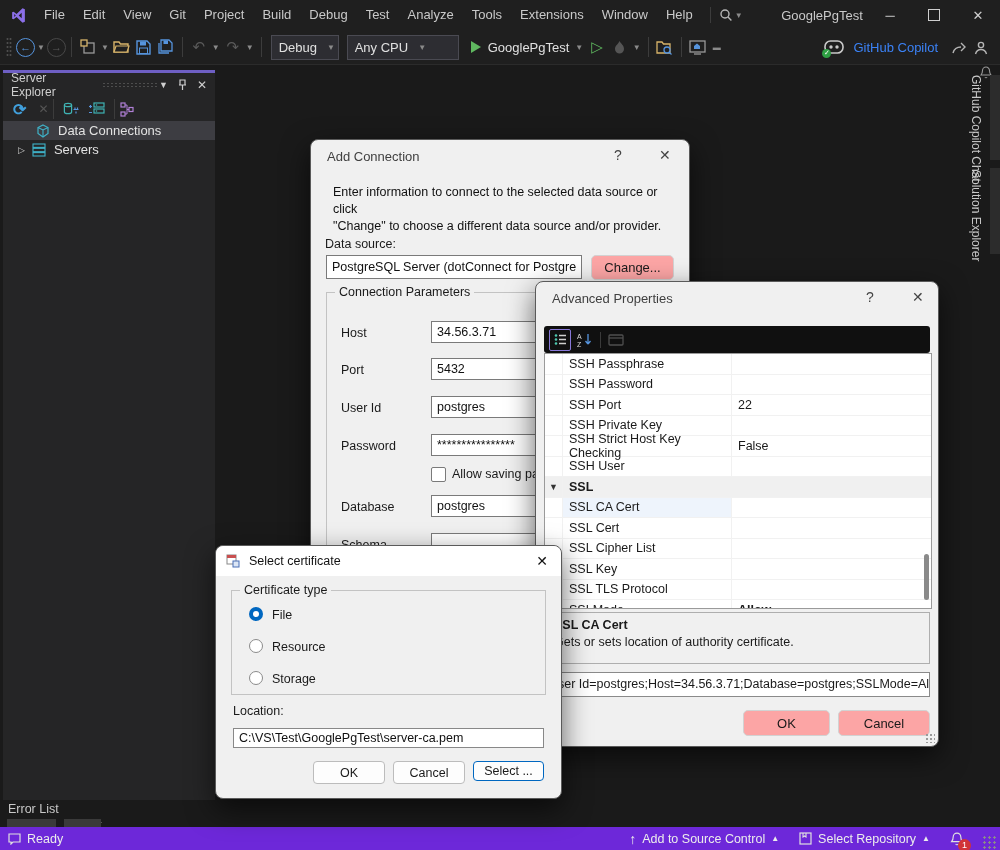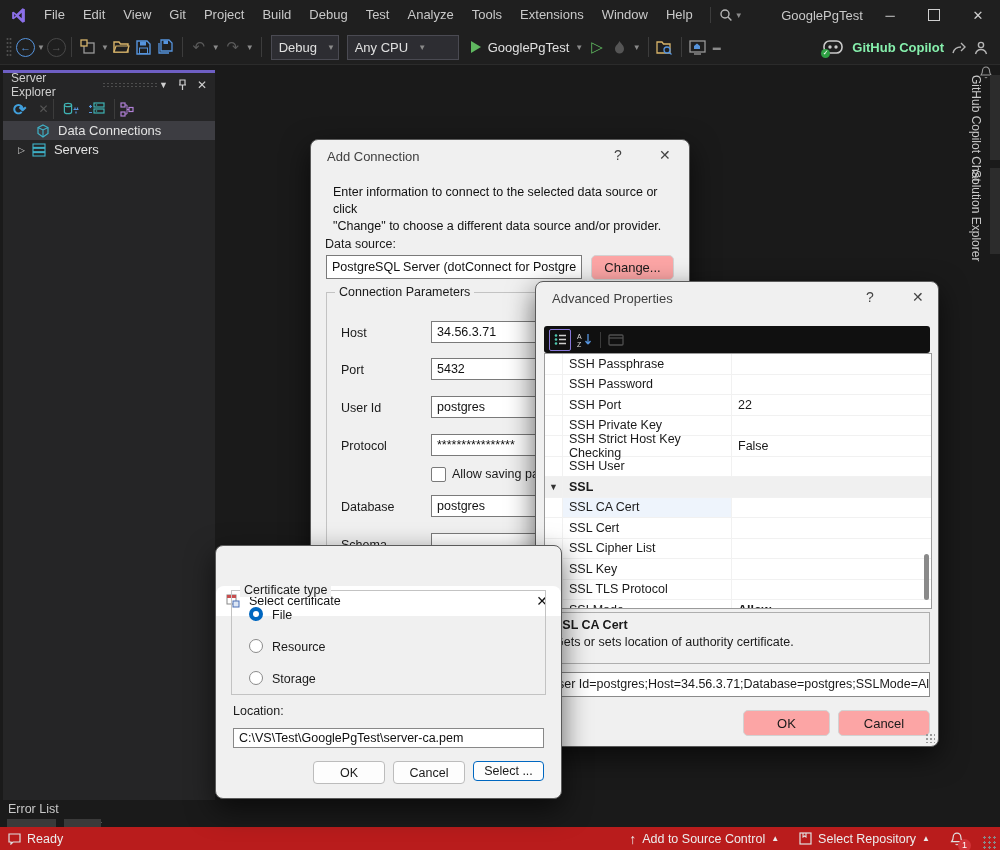--- a/index.html
+++ b/index.html
@@ -52,21 +52,21 @@
   .pval{flex:1;padding-left:6px;height:100%;display:flex;align-items:center;}
   .prow.cat{background:#f0f0f0;font-weight:bold;}
   .prow.sel .pname{background:#eef4fc;}
   .pval.bval{font-weight:bold;}
   
   .radio{position:absolute;width:14px;height:14px;border-radius:50%;box-sizing:border-box;}
   .radio.off{background:#fff;border:1px solid #8a8a8a;}
   .radio.on{background:#0067c0;}
   .radio.on::after{content:"";position:absolute;left:4px;top:4px;width:6px;height:6px;border-radius:50%;background:#fff;}
   
-  .statusbar{position:absolute;left:0;top:827px;width:1000px;height:23px;background:#b91c1c;
+  .statusbar{position:absolute;left:0;top:827px;width:1000px;height:23px;background:#6d28d9;
              display:flex;align-items:center;font-size:12.5px;color:#ececec;}
   .sb-item{display:flex;align-items:center;gap:6px;margin:0 10px;}
   .badge{width:13px;height:13px;border-radius:50%;background:#d13438;color:#fff;font-size:9px;
          display:flex;align-items:center;justify-content:center;}
   .glyph{font-size:14px;line-height:1;}
   svg{display:block;}
 </style>
 </head>
 <body>
 
@@ -185,21 +185,21 @@
     <span class="caret" style="margin-left:2px;">▬<br></span>
     <span style="margin-left:auto;display:flex;align-items:center;margin-right:8px;">
       <span style="position:relative;display:flex;">
         <svg width="20" height="15" viewBox="0 0 20 15">
             <rect x="1" y="1" width="18" height="12" rx="5.5" fill="none" stroke="#c9c9c9" stroke-width="1.6"></rect>
             <circle cx="7" cy="7" r="1.7" fill="#c9c9c9"></circle>
             <circle cx="13" cy="7" r="1.7" fill="#c9c9c9"></circle>
           </svg>
         <span style="position:absolute;left:-2px;bottom:-3px;width:9px;height:9px;border-radius:50%;background:#2ea043;color:#fff;font-size:7px;display:flex;align-items:center;justify-content:center;">✓</span>
       </span>
-      <span style="margin:0 4px 0 9px;color:#86efac;font-weight:bold;">GitHub Copilot</span>
+      <span style="margin:0 10px 0 9px;color:#3b82f6;">GitHub Copilot</span>
       <span class="tb-ico">
         <svg width="16" height="15" viewBox="0 0 16 15">
             <path d="M2 13c1-4 4-6 8-6" fill="none" stroke="#b5b5b5" stroke-width="1.4"></path>
             <path d="M10 3l4 4-4 4" fill="none" stroke="#b5b5b5" stroke-width="1.4"></path>
           </svg>
       </span>
       <span class="tb-ico">
         <svg width="16" height="15" viewBox="0 0 16 15">
             <circle cx="8" cy="5" r="2.6" fill="none" stroke="#b5b5b5" stroke-width="1.4"></circle>
             <path d="M2.5 14c1-3.5 4-4.5 5.5-4.5s4.5 1 5.5 4.5" fill="none" stroke="#b5b5b5" stroke-width="1.4"></path>
@@ -300,21 +300,21 @@
     <button class="btn11" style="left:280px;top:115px;width:83px;height:25px;">Change...</button>
     <div class="grp" style="left:15px;top:152px;width:350px;height:358px;">
       <span class="grp-label">Connection Parameters</span>
     </div>
     <span class="fld-label" style="left:30px;top:186px;">Host</span>
     <input class="wf-input" style="left: 120px; top: 181px; width: 130px; height: 22px;" readonly="" value="34.56.3.71">
     <span class="fld-label" style="left:30px;top:223px;">Port</span>
     <input class="wf-input" style="left: 120px; top: 218px; width: 130px; height: 22px;" readonly="" value="5432">
     <span class="fld-label" style="left:30px;top:261px;">User Id</span>
     <input class="wf-input" style="left: 120px; top: 256px; width: 130px; height: 22px;" readonly="" value="postgres">
-    <span class="fld-label" style="left:30px;top:299px;">Protocol</span>
+    <span class="fld-label" style="left:30px;top:299px;">Password</span>
     <input class="wf-input" style="left: 120px; top: 294px; width: 130px; height: 22px;" readonly="" value="****************">
     <span style="position:absolute;left:120px;top:327px;width:13px;height:13px;background:#fff;border:1px solid #7a7a7a;border-radius:2px;"></span>
     <span class="fld-label" style="left:141px;top:327px;">Allow saving pa</span>
     <span class="fld-label" style="left:30px;top:360px;">Database</span>
     <input class="wf-input" style="left: 120px; top: 355px; width: 130px; height: 22px;" readonly="" value="postgres">
     <span class="fld-label" style="left:30px;top:398px;">Schema</span>
     <input class="wf-input" style="left: 120px; top: 393px; width: 130px; height: 22px;" readonly="" value="">
   </div>
 
   <div class="dlg" style="left:535px;top:281px;width:402px;height:464px;z-index:20;">
@@ -422,21 +422,21 @@
     </div>
 
     <div style="position:absolute;left:8px;top:390px;width:386px;height:25px;background:#fff;border:1px solid #8a8a8a;box-sizing:border-box;line-height:23px;padding:0 4px;white-space:nowrap;overflow:hidden;">User Id=postgres;Host=34.56.3.71;Database=postgres;SSLMode=Allow</div>
 
     <button class="btn11" style="left:207px;top:428px;width:87px;height:26px;">OK</button>
     <button class="btn11" style="left:302px;top:428px;width:92px;height:26px;">Cancel</button>
     <span style="position:absolute;right:3px;bottom:3px;width:10px;height:10px;background:radial-gradient(#9a9a9a 1px,transparent 1.1px);background-size:4px 4px;"></span>
   </div>
 
   <div class="dlg" style="left:215px;top:545px;width:345px;height:252px;z-index:30;background:#f0f0f0;">
-    <div style="position:absolute;left:0;top:0;width:100%;height:30px;background:#fff;border-radius:8px 8px 0 0;display:flex;align-items:center;margin-top:40px;">
+    <div style="position:absolute;left:0;top:0;width:100%;height:30px;background:#fff;border-radius:8px 8px 0 0;display:flex;align-items:center;">
       <span style="margin-left:10px;display:flex;">
         <svg width="14" height="14" viewBox="0 0 14 14">
             <rect x="1" y="1" width="9" height="9" fill="#fff" stroke="#888"></rect>
             <rect x="1" y="1" width="9" height="3" fill="#c94f4f"></rect>
             <rect x="7" y="7" width="6" height="6" fill="#dce6f5" stroke="#4a6fb5"></rect>
           </svg>
       </span>
       <span style="margin-left:9px;color:#111;">Select certificate</span>
       <span style="margin-left:auto;margin-right:13px;color:#111;font-size:14px;">✕</span>
     </div>

